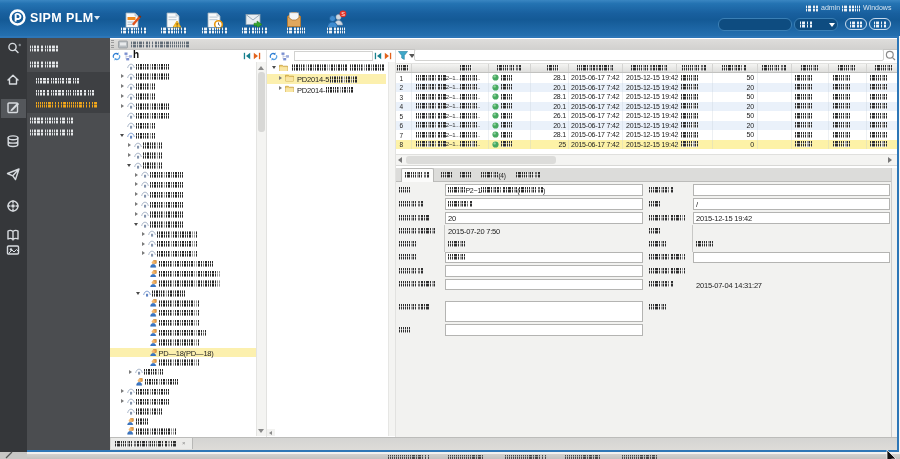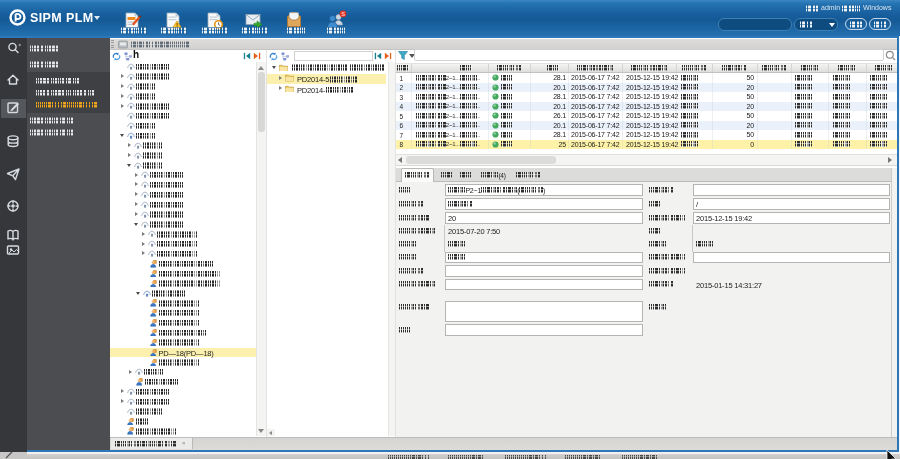--- a/index.html
+++ b/index.html
@@ -653,21 +653,21 @@
 <div class="ab" style="left:649px;top:214.8px"><i class="zz d6" style="width:36.0px;"></i></div>
 <div class="ab" style="left:693px;top:212.0px;width:197px;height:11.5px;background:#fff;border:1px solid #b4b4b2"></div>
 <div class="ab num" style="left:696px;top:214.0px;font-size:7.5px">2015-12-15 19:42</div>
 <div class="ab" style="left:649px;top:227.8px"><i class="zz d6" style="width:11.2px;"></i></div>
 <div class="ab" style="left:649px;top:240.8px"><i class="zz d6" style="width:17.4px;"></i></div>
 <div class="ab" style="left:696px;top:240.6px"><i class="zz d6" style="width:17.4px;"></i></div>
 <div class="ab" style="left:649px;top:254.3px"><i class="zz d6" style="width:36.0px;"></i></div>
 <div class="ab" style="left:693px;top:251.5px;width:197px;height:11.5px;background:#fff;border:1px solid #b4b4b2"></div>
 <div class="ab" style="left:649px;top:267.8px"><i class="zz d6" style="width:36.0px;"></i></div>
 <div class="ab" style="left:649px;top:281.3px"><i class="zz d6" style="width:23.6px;"></i></div>
-<div class="ab num" style="left:696px;top:280.5px;font-size:7.5px">2015-01-15 14:31:27</div>
+<div class="ab num" style="left:696px;top:280.5px;font-size:7.5px">2015-07-04 14:31:27</div>
 <div class="ab" style="left:649px;top:303.8px"><i class="zz d6" style="width:17.4px;"></i></div>
 <div class="ab" style="left:692px;top:225px;width:1px;height:27px;background:#c8c8c6"></div>
 <div class="ab" style="left:110px;top:437px;width:786.5px;height:13px;background:linear-gradient(180deg,#d4d4d2,#dedcd8);border-top:1px solid #bcbcba"></div>
 <div class="ab" style="left:111px;top:437.5px;width:82px;height:11.5px;background:#ebebe9;border-right:1px solid #b8b8b6"></div>
 <div class="ab" style="left:115px;top:440.5px"><i class="zz d6" style="width:60.8px;"></i></div>
 <div class="ab" style="left:182px;top:440px;font-size:6px;color:#888">×</div>
 <div class="ab" style="left:896.5px;top:37px;width:2px;height:415px;background:#2d76b7"></div>
 <div class="ab" style="left:27px;top:450px;width:871.5px;height:2px;background:#2d76b7"></div>
 <div class="ab" style="left:898.5px;top:36px;width:1.5px;height:423px;background:#f6f6f4"></div>
 <div class="ab" style="left:27px;top:452px;width:873px;height:1.5px;background:#f2f1ef"></div>

